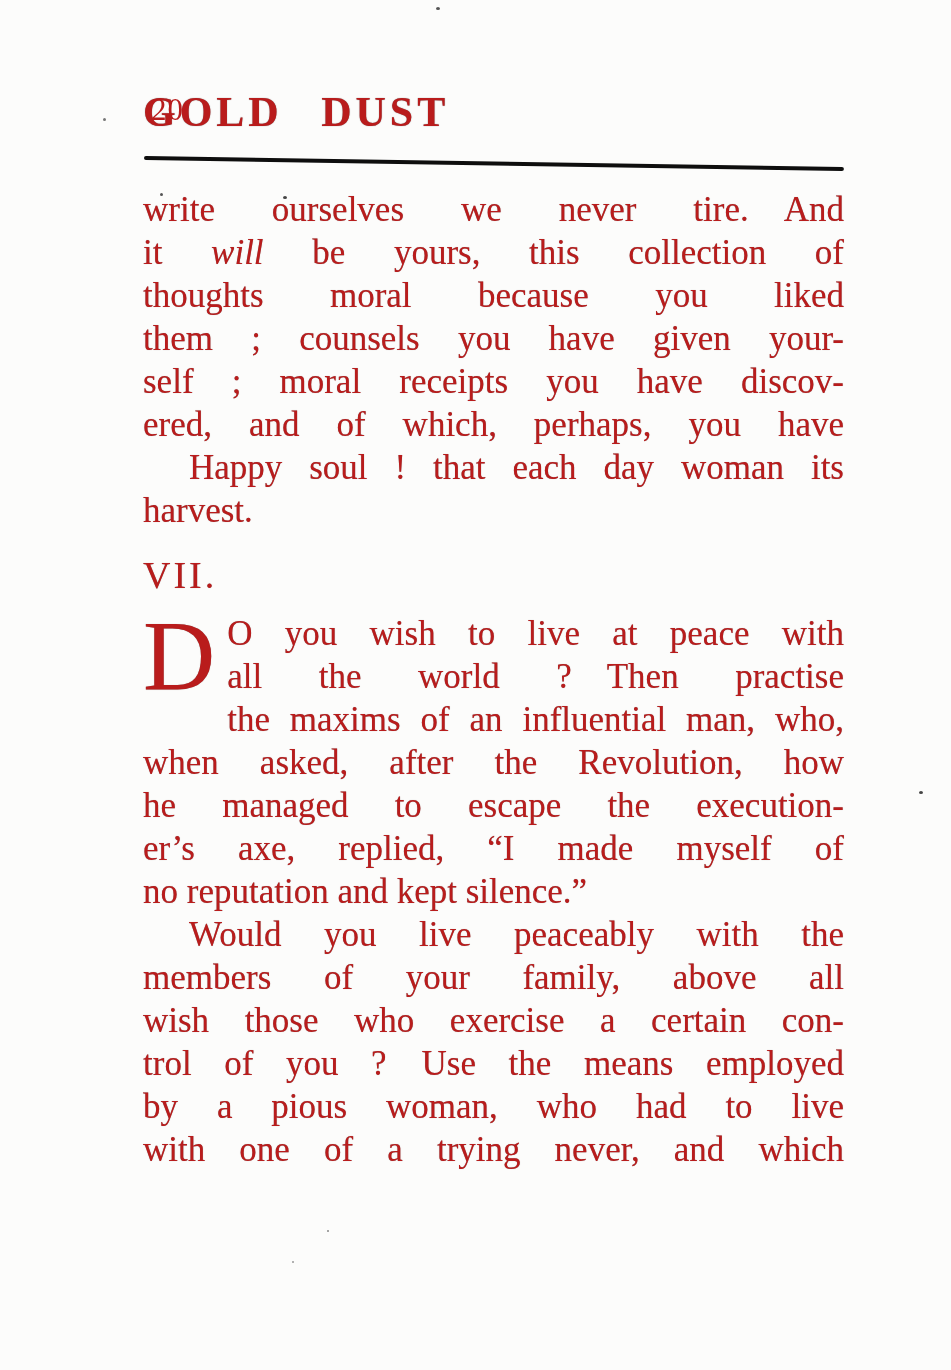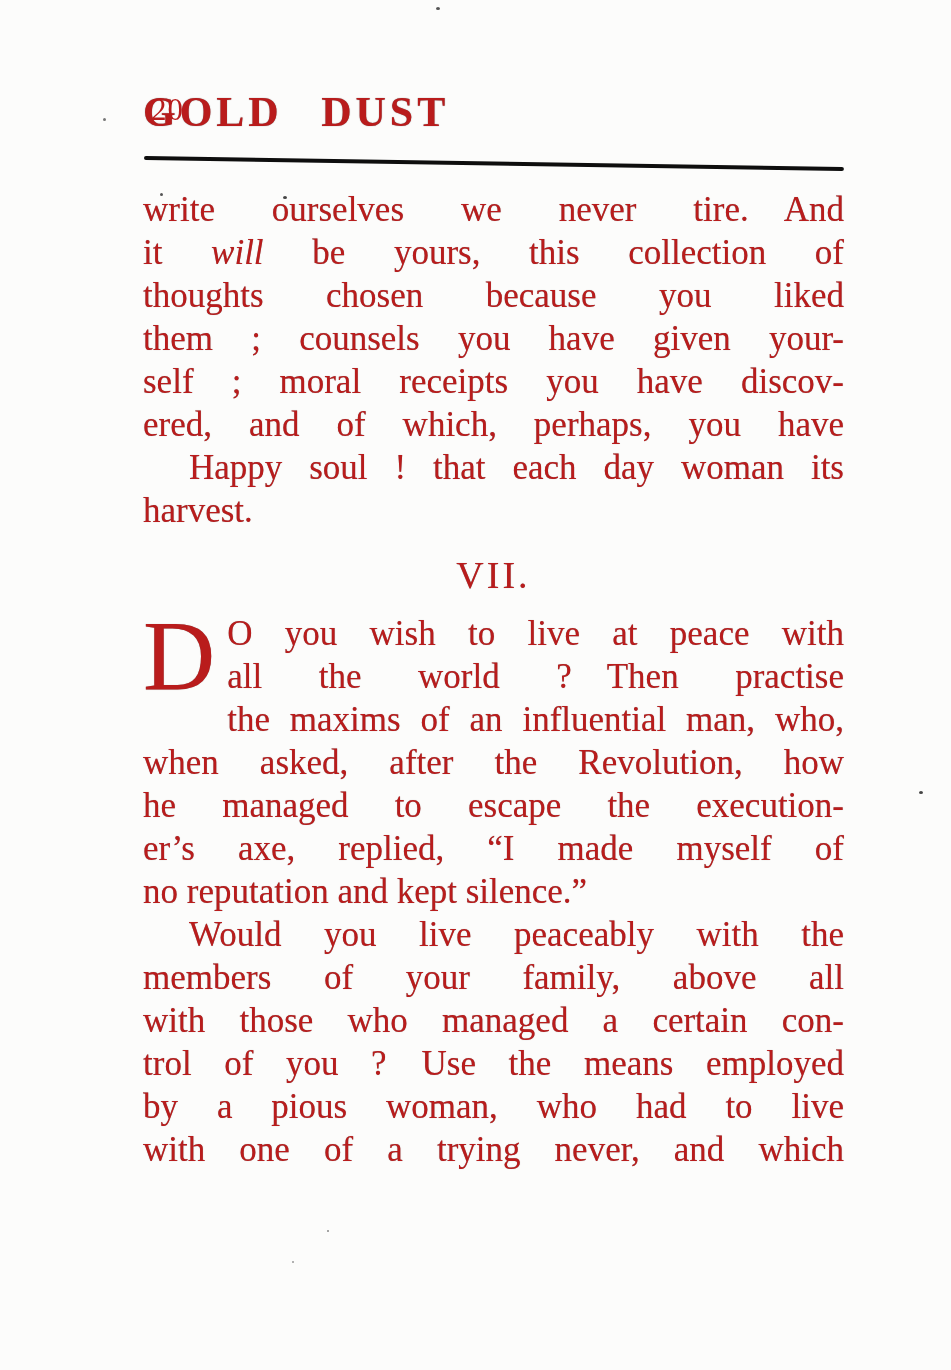--- a/index.html
+++ b/index.html
@@ -33,21 +33,20 @@
   .body {
     position:absolute; left:0; top:188px; width:701px;
     font-size:35px; line-height:43px;
     text-shadow:0 0 0.7px rgba(0,0,0,0.45);
   }
   .para { margin:0; }
   .line { text-align:justify; text-align-last:justify; }
   .line.last { text-align-last:left; }
   .line.indent { text-indent:46px; }
   .heading {
-    text-align:center;
     font-size:38px; line-height:46px;
     letter-spacing:3px;
     margin:20px 0 14px 0;
   }
   .dropcap {
     float:left;
     font-size:100px; line-height:80px;
     height:84px;
     margin:4px 12px 0 0;
   }
@@ -80,21 +79,21 @@
       <div class="title">GOLD DUST</div>
     </div>
 
     <div class="rule"></div>
 
     <div class="body">
 
       <div class="para">
         <div class="line">write ourselves we never tire. And</div>
         <div class="line"><span>it </span><span class="it">will</span><span> be yours, this collection of</span></div>
-        <div class="line">thoughts chosen because you liked</div>
+        <div class="line">thoughts moral because you liked</div>
         <div class="line">them ; counsels you have given your-</div>
         <div class="line">self ; moral receipts you have discov-</div>
         <div class="line">ered, and of which, perhaps, you have</div>
       </div>
 
       <div class="para">
         <div class="line indent">Happy soul ! that each day woman its</div>
         <div class="line last">harvest.</div>
       </div>
 
@@ -107,21 +106,21 @@
         <div class="line">the maxims of an influential man, who,</div>
         <div class="line">when asked, after the Revolution, how</div>
         <div class="line">he managed to escape the execution-</div>
         <div class="line">er’s axe, replied, “I made myself of</div>
         <div class="line last">no reputation and kept silence.”</div>
       </div>
 
       <div class="para">
         <div class="line indent">Would you live peaceably with the</div>
         <div class="line">members of your family, above all</div>
-        <div class="line">with those who managed a certain con-</div>
+        <div class="line">wish those who exercise a certain con-</div>
         <div class="line">trol of you ? Use the means employed</div>
         <div class="line">by a pious woman, who had to live</div>
         <div class="line">with one of a trying never, and which</div>
       </div>
 
     </div>
   </div>
 </div>
 
 </body></html>

